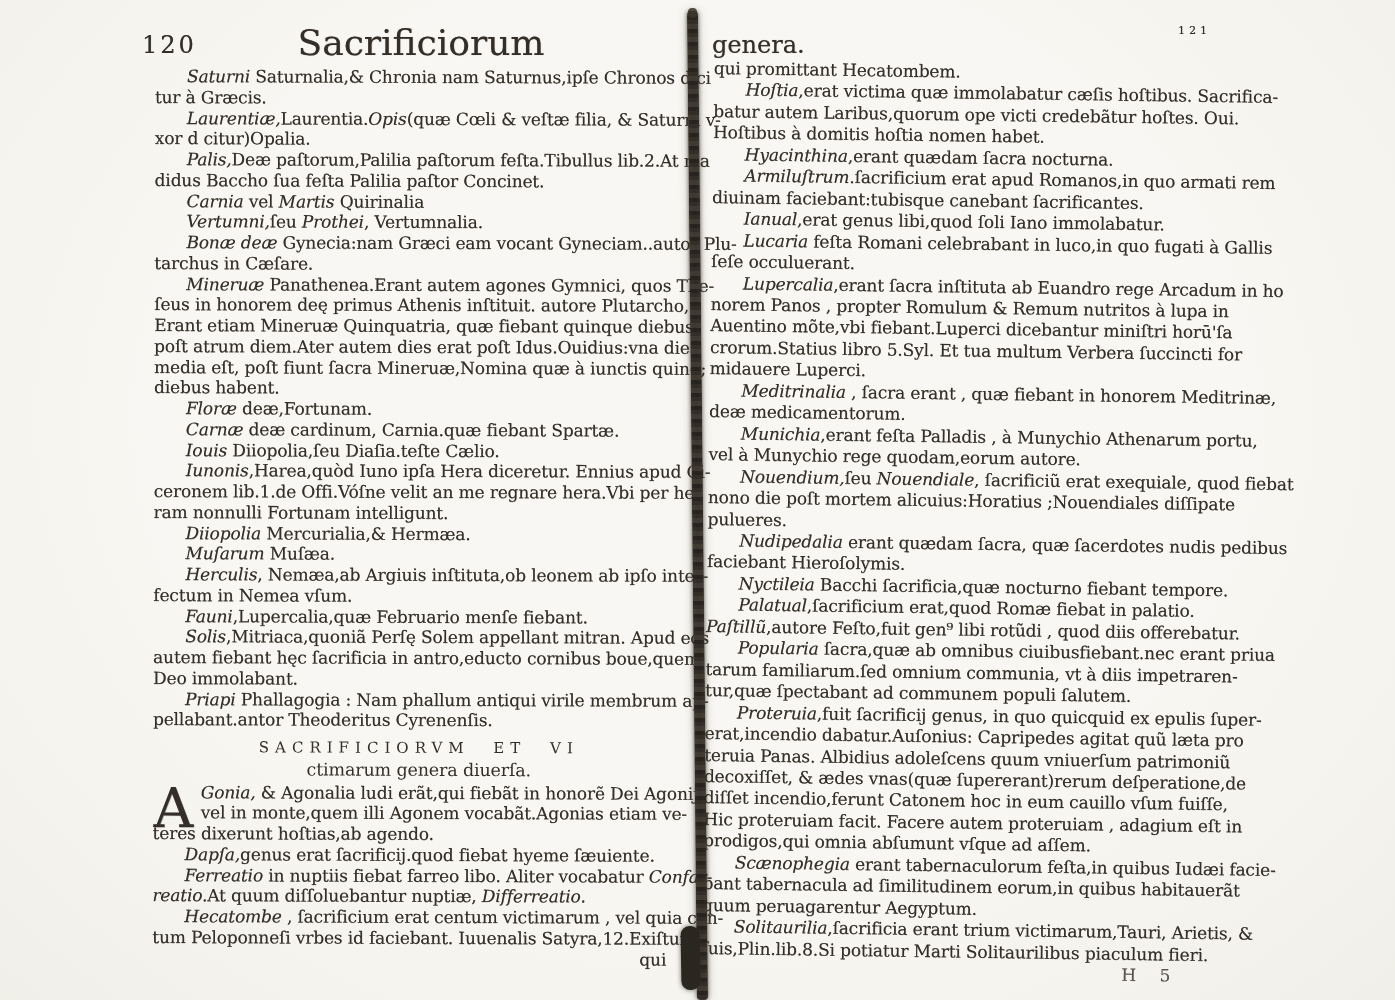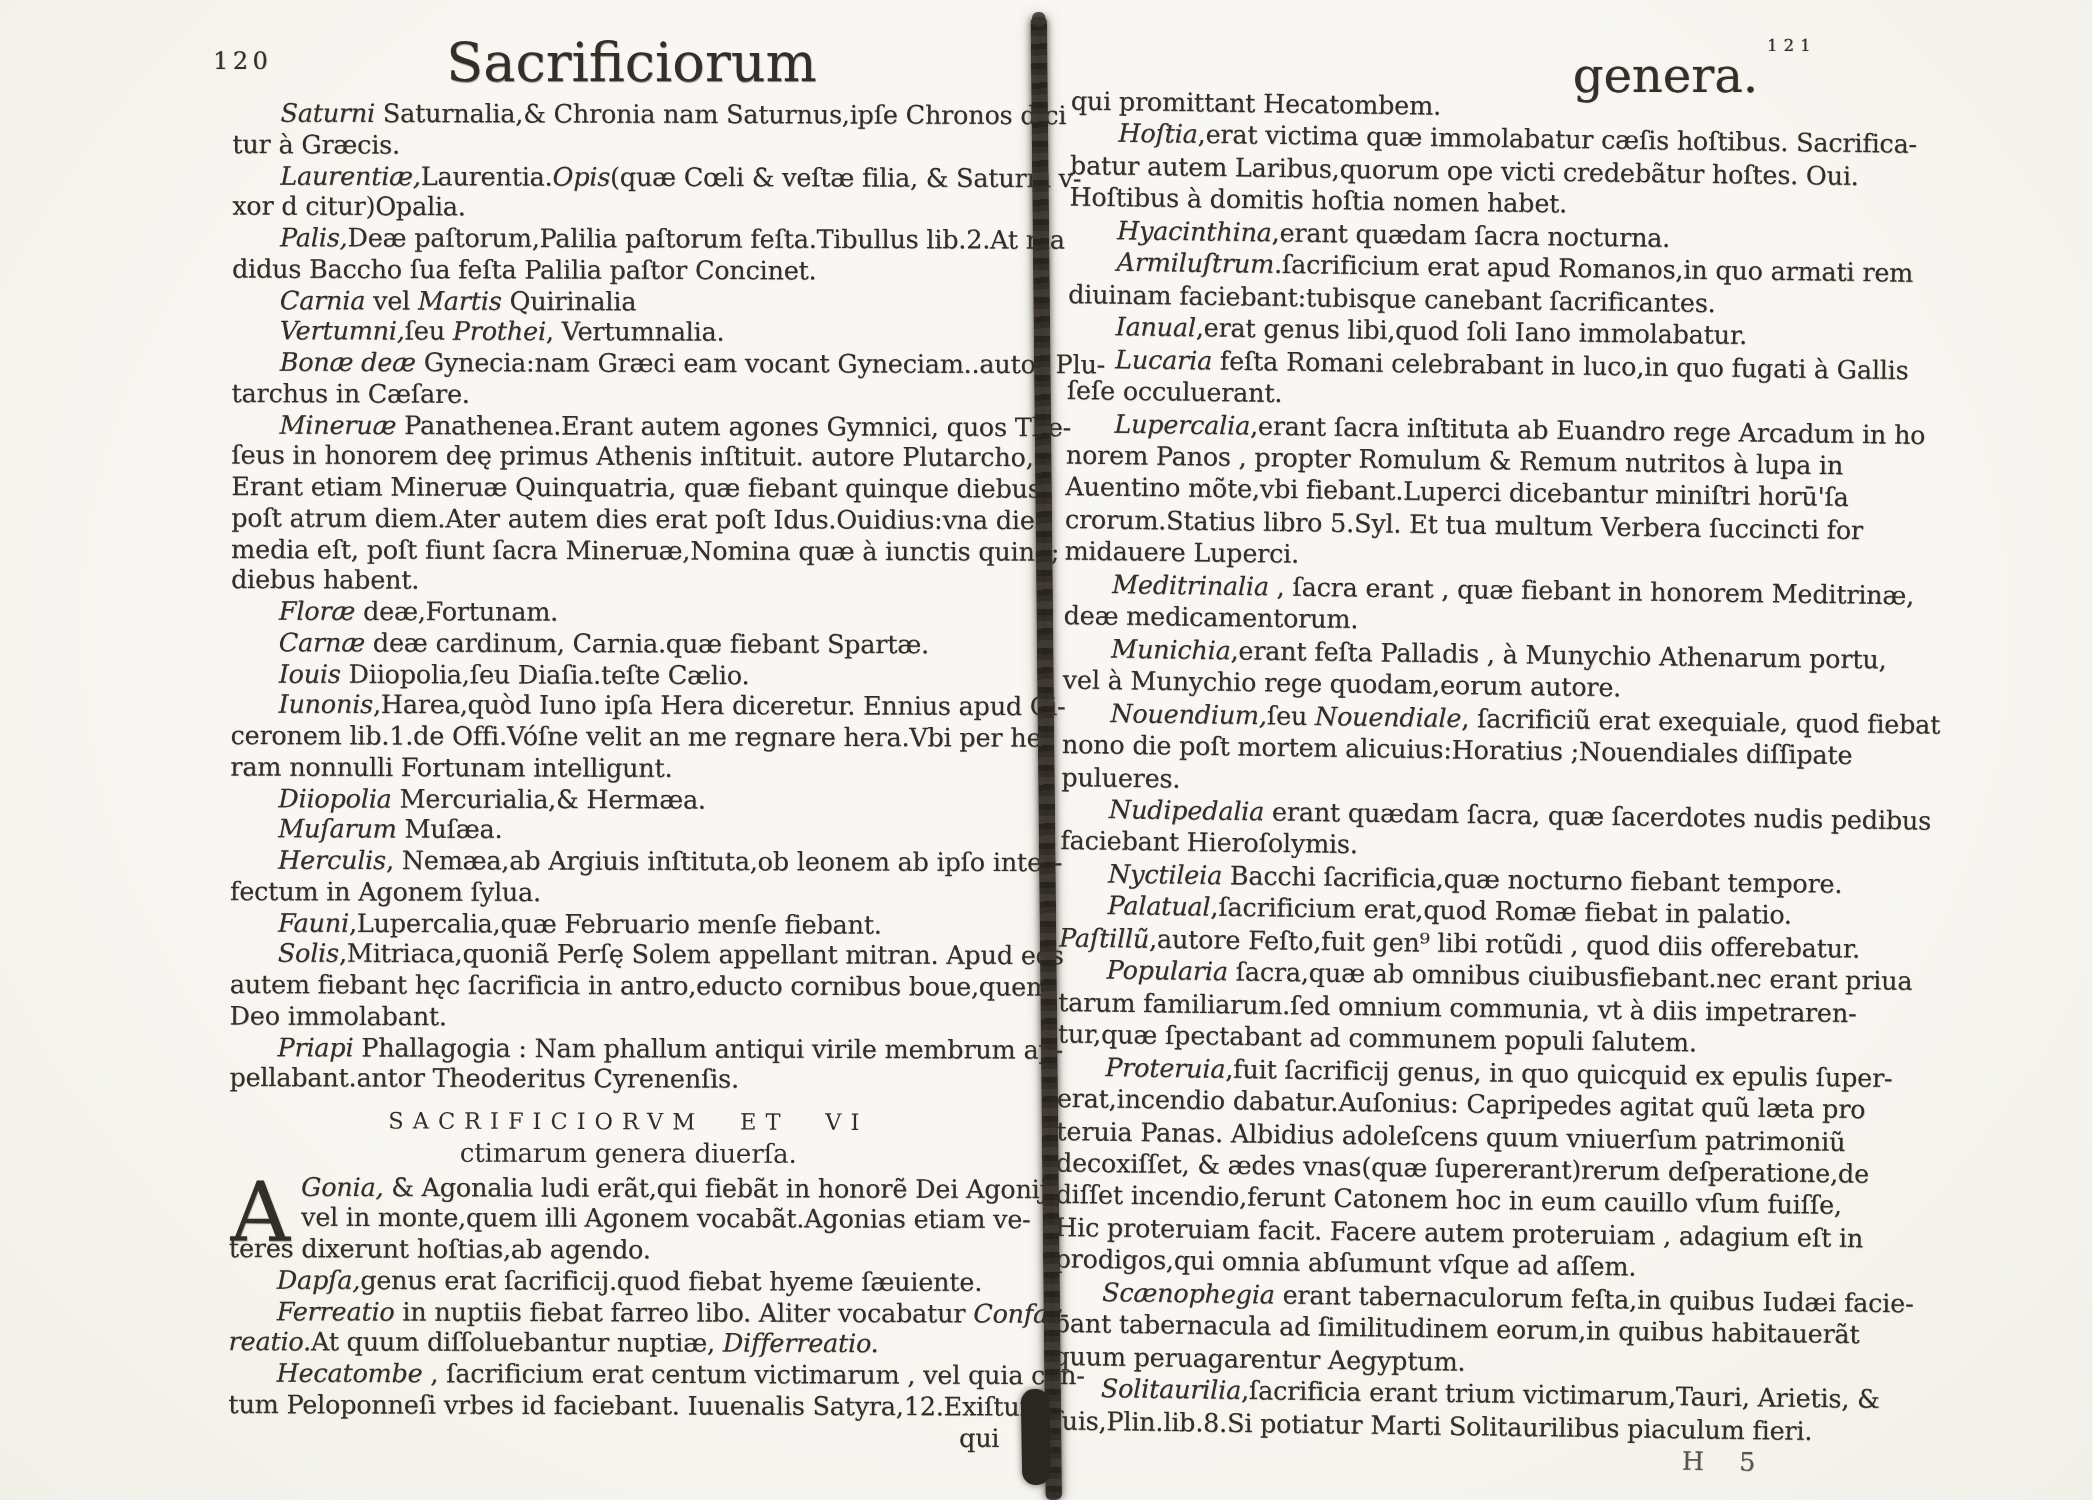--- a/index.html
+++ b/index.html
@@ -11,23 +11,23 @@
   }
   .abs{position:absolute}
   .col{position:absolute;font-size:17px}
   #leftcol{left:155px;top:66px;width:532px;line-height:20.75px;letter-spacing:-0.15px;transform:rotate(0.18deg);transform-origin:0 0}
   #rightcol{left:714px;top:58px;width:536px;line-height:21.45px;letter-spacing:-0.15px;transform:rotate(0.8deg);transform-origin:0 0}
   .line{white-space:nowrap;text-shadow:0.2px 0.3px 0.5px rgba(48,42,34,.5)}
   .i{text-indent:32px}
   .d{padding-left:48px}
   .it{font-style:italic}
   
-  #lpnum{left:142px;top:31px;font-size:16px;letter-spacing:3px;text-shadow:0.3px 0.3px 0.6px rgba(40,35,28,.6)}
+  #lpnum{left:142px;top:31px;font-size:24px;letter-spacing:3px;text-shadow:0.3px 0.3px 0.6px rgba(40,35,28,.6)}
   #ltitle{left:155px;top:22px;width:532px;text-align:center;font-size:36px;text-shadow:0.3px 0.4px 0.7px rgba(40,35,28,.55)}
-  #rtitle{left:712px;top:31px;width:460px;text-align:right;font-size:32px;text-shadow:0.3px 0.4px 0.7px rgba(40,35,28,.55)}
+  #rtitle{left:712px;top:31px;width:460px;text-align:left;font-size:24px;text-shadow:0.3px 0.4px 0.7px rgba(40,35,28,.55)}
   #rpnum{left:1178px;top:24px;font-size:11px;letter-spacing:4px;text-shadow:0.3px 0.3px 0.6px rgba(40,35,28,.6)}
   
   .shead1{text-align:center;font-size:15px;letter-spacing:6px;word-spacing:13px;margin-top:7px;white-space:nowrap}
   .shead2{text-align:center;font-size:17.5px;margin-top:1px;white-space:nowrap}
   
   #block2wrap{position:relative;margin-top:2px}
   #dropcap{position:absolute;left:1px;top:4px;font-size:55px;line-height:44px;text-shadow:0.4px 0.5px 0.8px rgba(40,35,28,.55)}
   .catchword{text-align:right;padding-right:18px;margin-top:0.5px}
   .sig{padding-left:420px;letter-spacing:9px;opacity:.8}
   
@@ -74,21 +74,21 @@
       <div class="line"><span class="ro">diebus habent.</span></div>
       <div class="line i"><span class="it">Floræ</span><span class="ro"> deæ,Fortunam.</span></div>
       <div class="line i"><span class="it">Carnæ</span><span class="ro"> deæ cardinum, Carnia.quæ fiebant Spartæ.</span></div>
       <div class="line i"><span class="it">Iouis</span><span class="ro"> Diiopolia,ſeu Diaſia.teſte Cælio.</span></div>
       <div class="line i"><span class="it">Iunonis</span><span class="ro">,Harea,quòd Iuno ipſa Hera diceretur. Ennius apud Ci-</span></div>
       <div class="line"><span class="ro">ceronem lib.1.de Offi.Vóſne velit an me regnare hera.Vbi per he-</span></div>
       <div class="line"><span class="ro">ram nonnulli Fortunam intelligunt.</span></div>
       <div class="line i"><span class="it">Diiopolia</span><span class="ro"> Mercurialia,&amp; Hermæa.</span></div>
       <div class="line i"><span class="it">Muſarum</span><span class="ro"> Muſæa.</span></div>
       <div class="line i"><span class="it">Herculis</span><span class="ro">, Nemæa,ab Argiuis inſtituta,ob leonem ab ipſo inter-</span></div>
-      <div class="line"><span class="ro">fectum in Agonem ſylua.</span></div>
+      <div class="line"><span class="ro">fectum in Nemea vſum.</span></div>
       <div class="line i"><span class="it">Fauni</span><span class="ro">,Lupercalia,quæ Februario menſe fiebant.</span></div>
       <div class="line i"><span class="it">Solis</span><span class="ro">,Mitriaca,quoniã Perſę Solem appellant mitran. Apud eos</span></div>
       <div class="line"><span class="ro">autem fiebant hęc ſacrificia in antro,educto cornibus boue,quem</span></div>
       <div class="line"><span class="ro">Deo immolabant.</span></div>
       <div class="line i"><span class="it">Priapi</span><span class="ro"> Phallagogia : Nam phallum antiqui virile membrum ap-</span></div>
       <div class="line"><span class="ro">pellabant.antor Theoderitus Cyrenenſis.</span></div>
     </div>
   <div class="shead1">SACRIFICIORVM ET VI</div>
   <div class="shead2">ctimarum genera diuerſa.</div>
   <div id="block2wrap">

